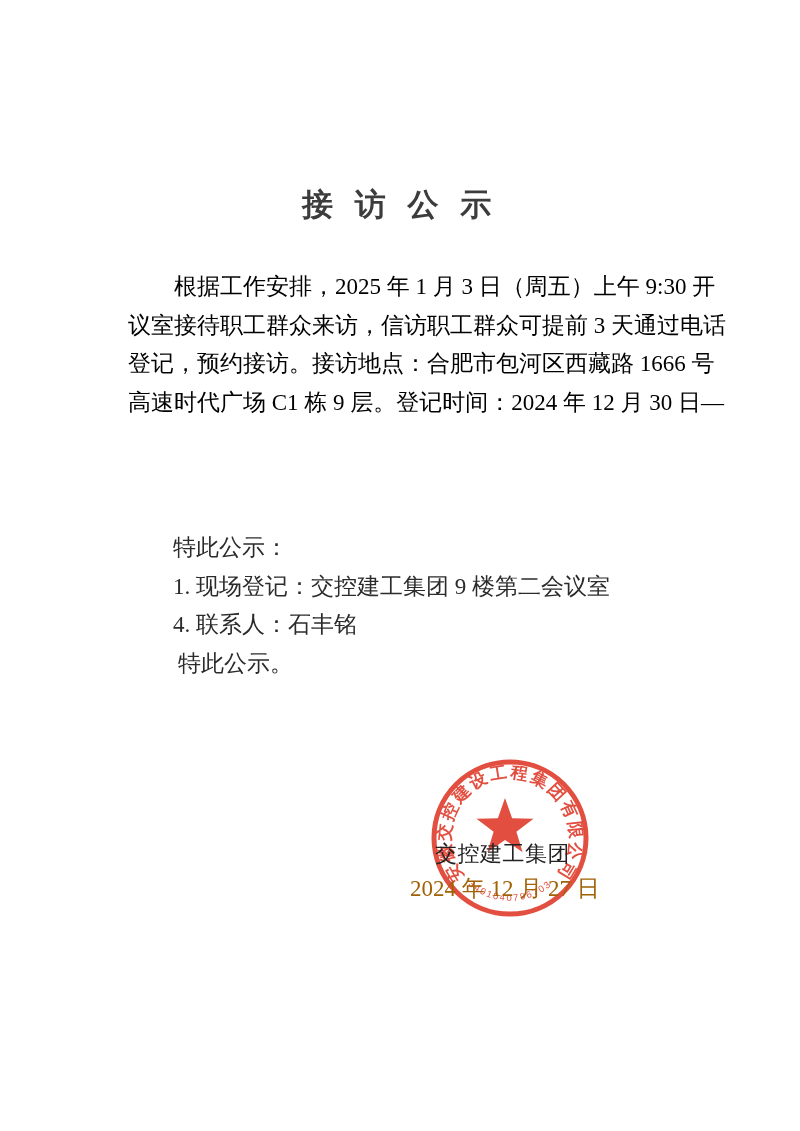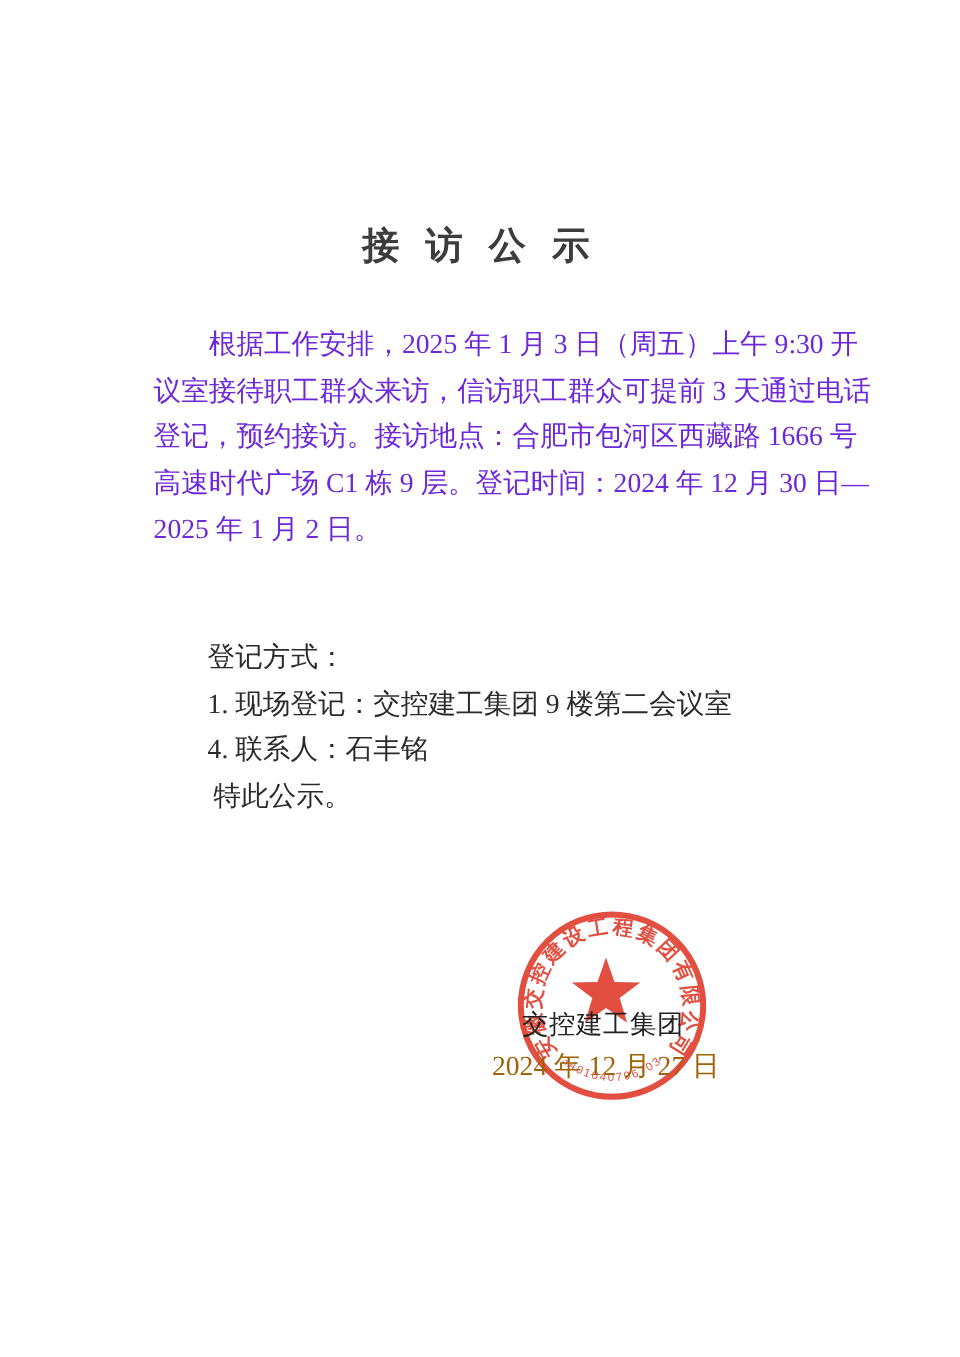--- a/index.html
+++ b/index.html
@@ -28,21 +28,21 @@
     color: #3c3c3c;
     white-space: pre;
   }
   .body-block {
     position: absolute;
     left: 128px;
     top: 268px;
     width: 558px;
     font-size: 23px;
     line-height: 38.5px;
-    color: #6d28d9;
+    color: #000000;
   }
   .body-line {
     width: 558px;
     box-sizing: border-box;
     text-align: justify;
     text-align-last: justify;
     white-space: nowrap;
   }
   .body-line.first {
     padding-left: 46px;
@@ -102,25 +102,24 @@
 
 <div class="page">
 
   <div class="doc-title">接 访 公 示</div>
 
   <div class="body-block">
     <div class="body-line first">根据工作安排，2025 年 1 月 3 日（周五）上午 9:30 开</div>
     <div class="body-line">议室接待职工群众来访，信访职工群众可提前 3 天通过电话</div>
     <div class="body-line">登记，预约接访。接访地点：合肥市包河区西藏路 1666 号</div>
     <div class="body-line">高速时代广场 C1 栋 9 层。登记时间：2024 年 12 月 30 日—</div>
-    <div class="body-line last">2025 年 1 月 2 日。</div>
   </div>
 
   <div class="reg-block">
-    <div class="reg-line">登记方式：</div>
+    <div class="reg-line">特此公示：</div>
     <div class="reg-line">1. 现场登记：交控建工集团 9 楼第二会议室</div>
     <div class="reg-line">4. 联系人：石丰铭</div>
     <div class="reg-line closing">特此公示。</div>
   </div>
 
   <svg class="seal" viewBox="0 0 170 170" xmlns="http://www.w3.org/2000/svg">
     <defs>
       <path id="arc-company" d="M 37.7 121.9 A 60 60 0 1 1 132.3 121.9" fill="none"></path>
       <path id="arc-serial" d="M 40.5 129.5 A 63 63 0 0 0 129.5 129.5" fill="none"></path>
     </defs>

